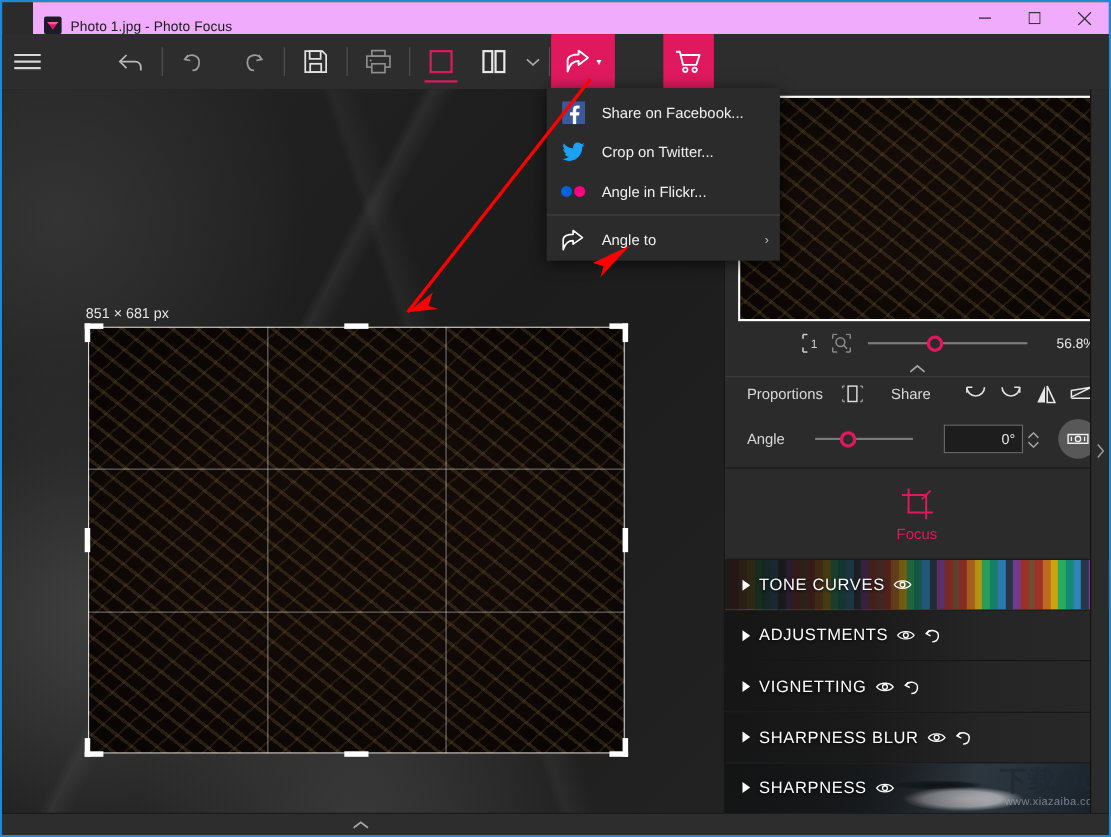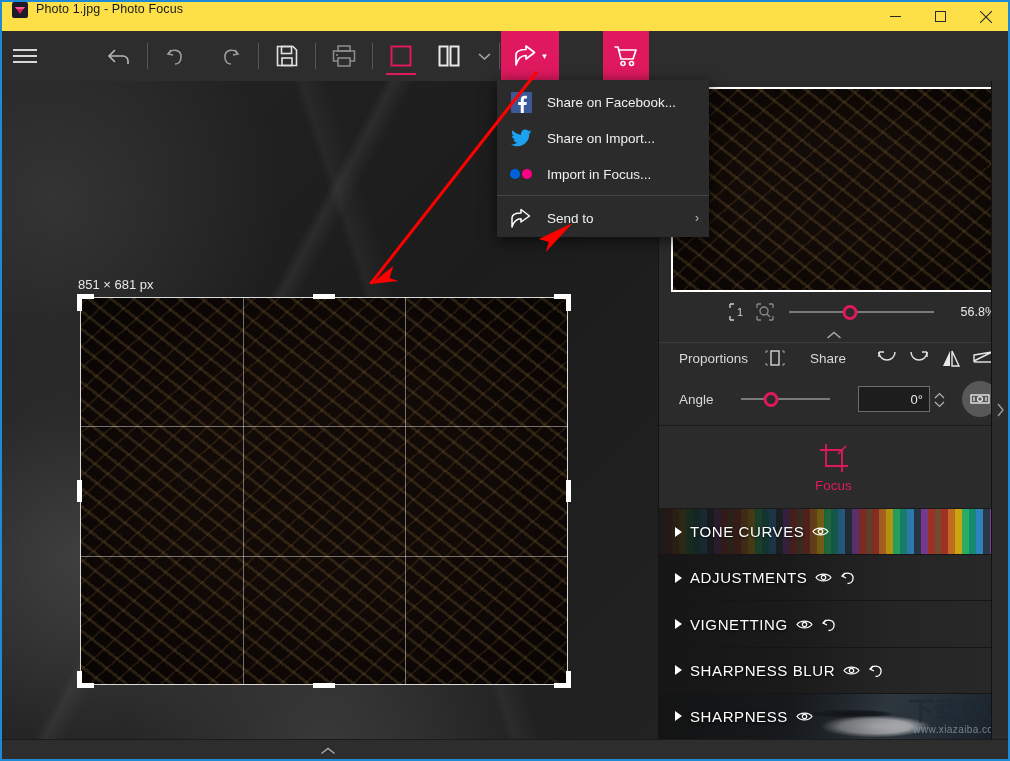--- a/index.html
+++ b/index.html
@@ -9,22 +9,22 @@
     background: #1e1e1e; overflow: hidden;
   }
   #app {
     position: relative; width: 1010px; height: 761px;
     border: 2px solid #1e8ad6; background: #2b2b2b;
     display: flex; flex-direction: column;
   }
 
   
   .titlebar {
-    height: 29px; background: #fde047; flex: 0 0 29px;
-    display: flex; align-items: flex-start; position: relative;
+    height: 29px; background: #f0abfc; flex: 0 0 29px;
+    display: flex; align-items: flex-end; position: relative; margin-left: 28px;
   }
   .title-icon {
     width: 16px; height: 16px; margin-left: 10px; margin-right: 8px;
     background: #1c1c28; border-radius: 2px;
     display: flex; align-items: center; justify-content: center;
   }
   .title-text {
     font-size: 12.5px; color: #1a1a1a; letter-spacing: .1px;
   }
   .wincontrols { position: absolute; right: 0; top: 0; height: 29px; display: flex; }
@@ -657,39 +657,39 @@
           </svg>
       </span>
       <span>Share on Facebook...</span>
     </div>
     <div class="menu-item">
       <span class="mi-icon">
         <svg width="21" height="18" viewBox="0 0 21 18">
             <path d="M20.5 2.6c-.75.33-1.55.55-2.4.65.87-.52 1.53-1.34 1.84-2.32-.81.48-1.7.83-2.66 1.02A4.17 4.17 0 0 0 14.22.6c-2.3 0-4.17 1.88-4.17 4.2 0 .33.04.65.1.95C6.7 5.58 3.63 3.9 1.57 1.35a4.2 4.2 0 0 0-.56 2.11c0 1.46.73 2.75 1.85 3.5a4.1 4.1 0 0 1-1.89-.52v.05c0 2.04 1.44 3.74 3.35 4.12-.35.1-.72.15-1.1.15-.27 0-.53-.03-.78-.08.53 1.67 2.07 2.88 3.89 2.92A8.35 8.35 0 0 1 0 15.39a11.77 11.77 0 0 0 6.4 1.89c7.68 0 11.88-6.4 11.88-11.95 0-.18 0-.36-.01-.54a8.5 8.5 0 0 0 2.23-2.19z" fill="#1da1f2"></path>
           </svg>
       </span>
-      <span>Share on Import...</span>
+      <span>Crop on Twitter...</span>
     </div>
     <div class="menu-item">
       <span class="mi-icon">
         <svg width="24" height="12" viewBox="0 0 24 12">
             <circle cx="6" cy="6" r="5" fill="#0063dc"></circle>
             <circle cx="18" cy="6" r="5" fill="#ff0084"></circle>
           </svg>
       </span>
-      <span>Import in Focus...</span>
+      <span>Angle in Flickr...</span>
     </div>
     <div class="menu-sep"></div>
     <div class="menu-item" style="height:38px">
       <span class="mi-icon">
         <svg width="23" height="21" viewBox="0 0 23 21">
             <path d="M2 19 V10 C2 6.5, 6.5 5, 11 5 V1.5 L19.5 8 L11 14 V10.8 C7.5 10.8, 4 12.5, 2 19 Z" fill="none" stroke="#fff" stroke-width="1.5" stroke-linejoin="round"></path>
           </svg>
       </span>
-      <span>Send to</span>
+      <span>Angle to</span>
       <span class="mi-arrow">›</span>
     </div>
   </div>
 
   <svg class="arrow-overlay" viewBox="0 0 1010 761">
     <line x1="537" y1="70" x2="370" y2="283" stroke="#ff0000" stroke-width="3"></line>
     <path d="M370 283 L393 265 L389 277 L398 280 Z" fill="#ff0000"></path>
     <path d="M573 222 L539 238 L549 241 L546 251 Z" fill="#ff0000"></path>
   </svg>
 

